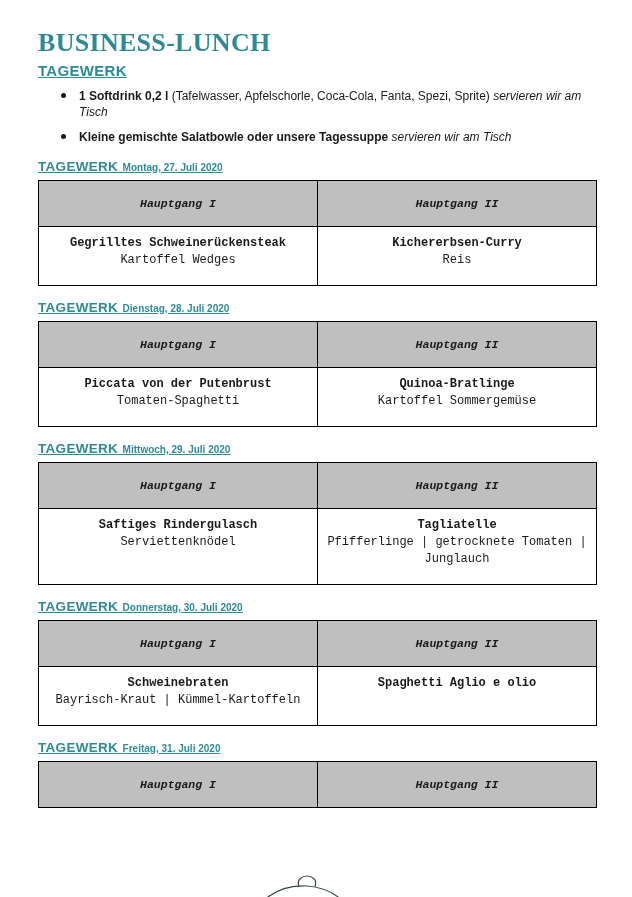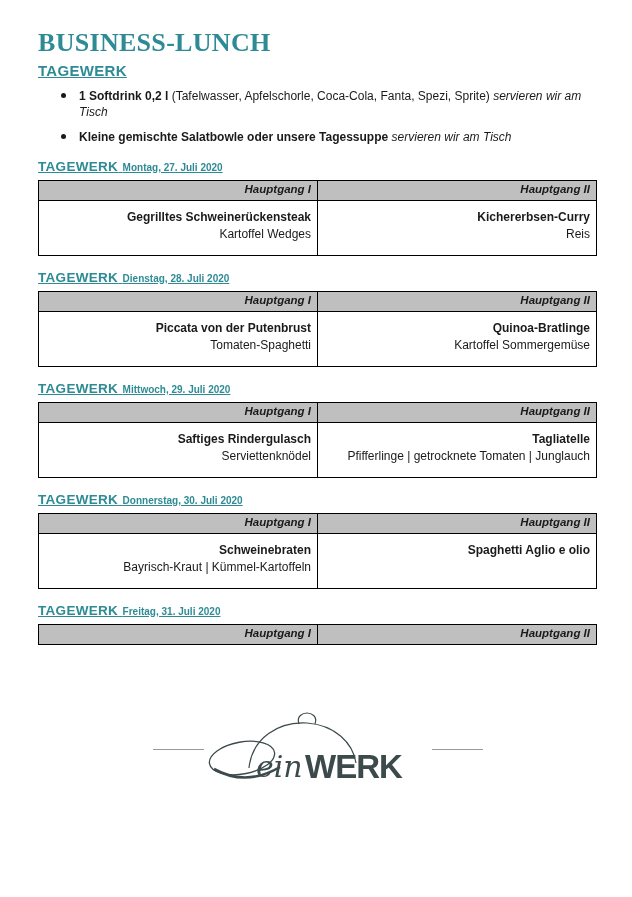--- a/index.html
+++ b/index.html
@@ -59,22 +59,23 @@
   }
   .day-heading-main{font-size:13.5px;letter-spacing:.3px;}
   .day-heading-date{font-size:10px;}
   table.menu-table{
     width:100%;border-collapse:collapse;margin-top:4px;
     table-layout:fixed;
   }
   table.menu-table th,table.menu-table td{
     border:1px solid #000;
     width:50%;
-    text-align:right;vertical-align:top;
-    padding:2px 6px;
+    text-align:center;vertical-align:top;
+    padding:16px 6px;
+    font-family:Liberation Mono, monospace;
   }
   table.menu-table th{
     background:var(--hdr-bg);
     font-size:11.5px;font-weight:bold;font-style:italic;
     height:20px;
   }
   table.menu-table td{height:55px;padding-top:8px;font-size:12px;line-height:17px;}
   .dish-title{font-weight:bold;}
   
   .footer{

